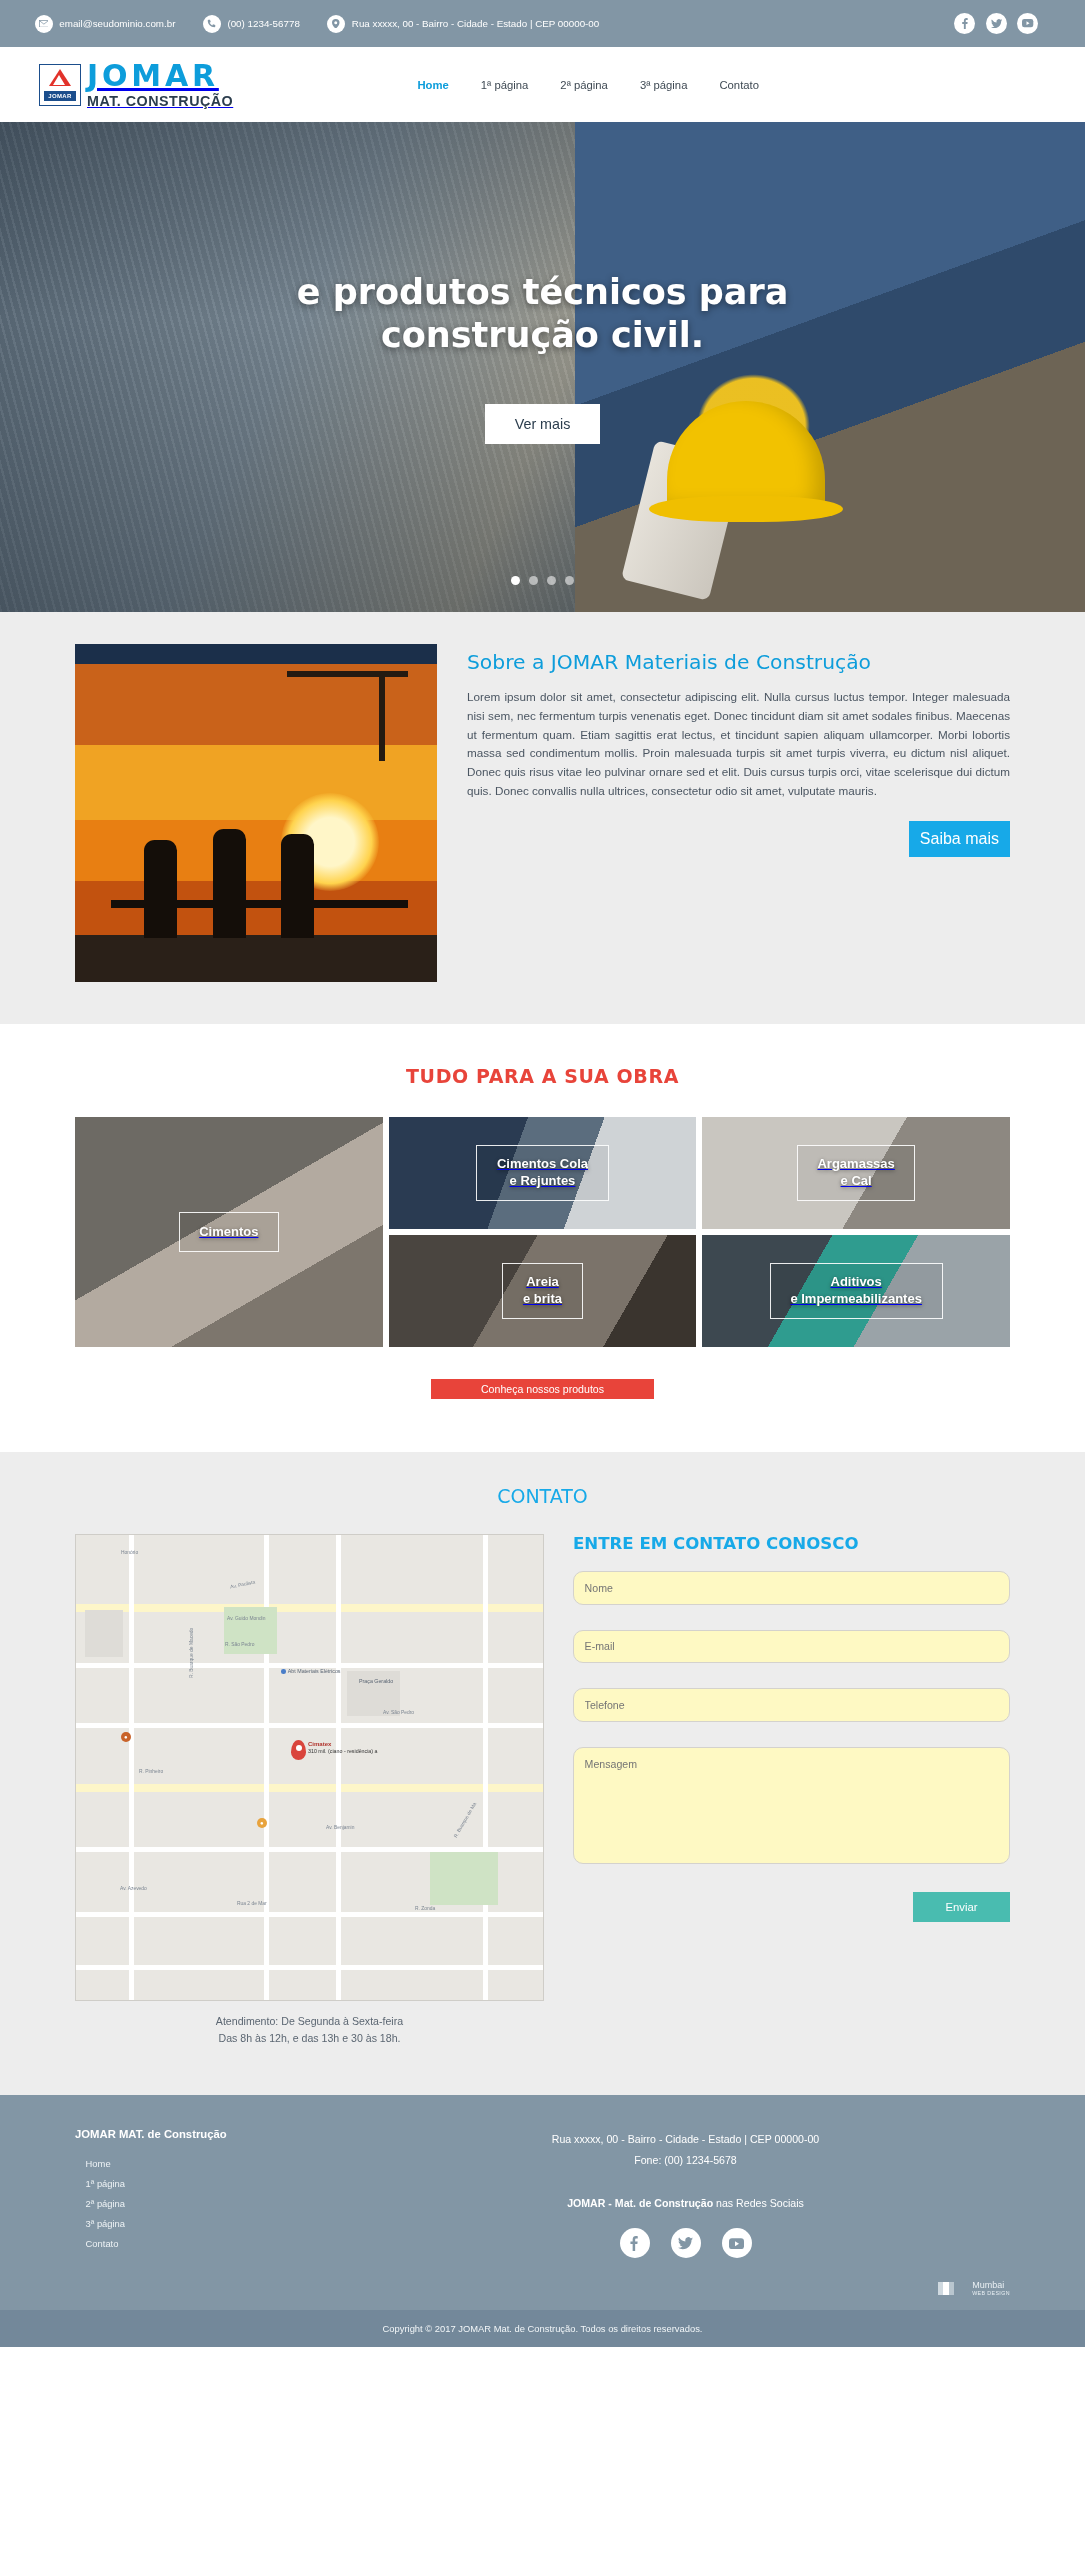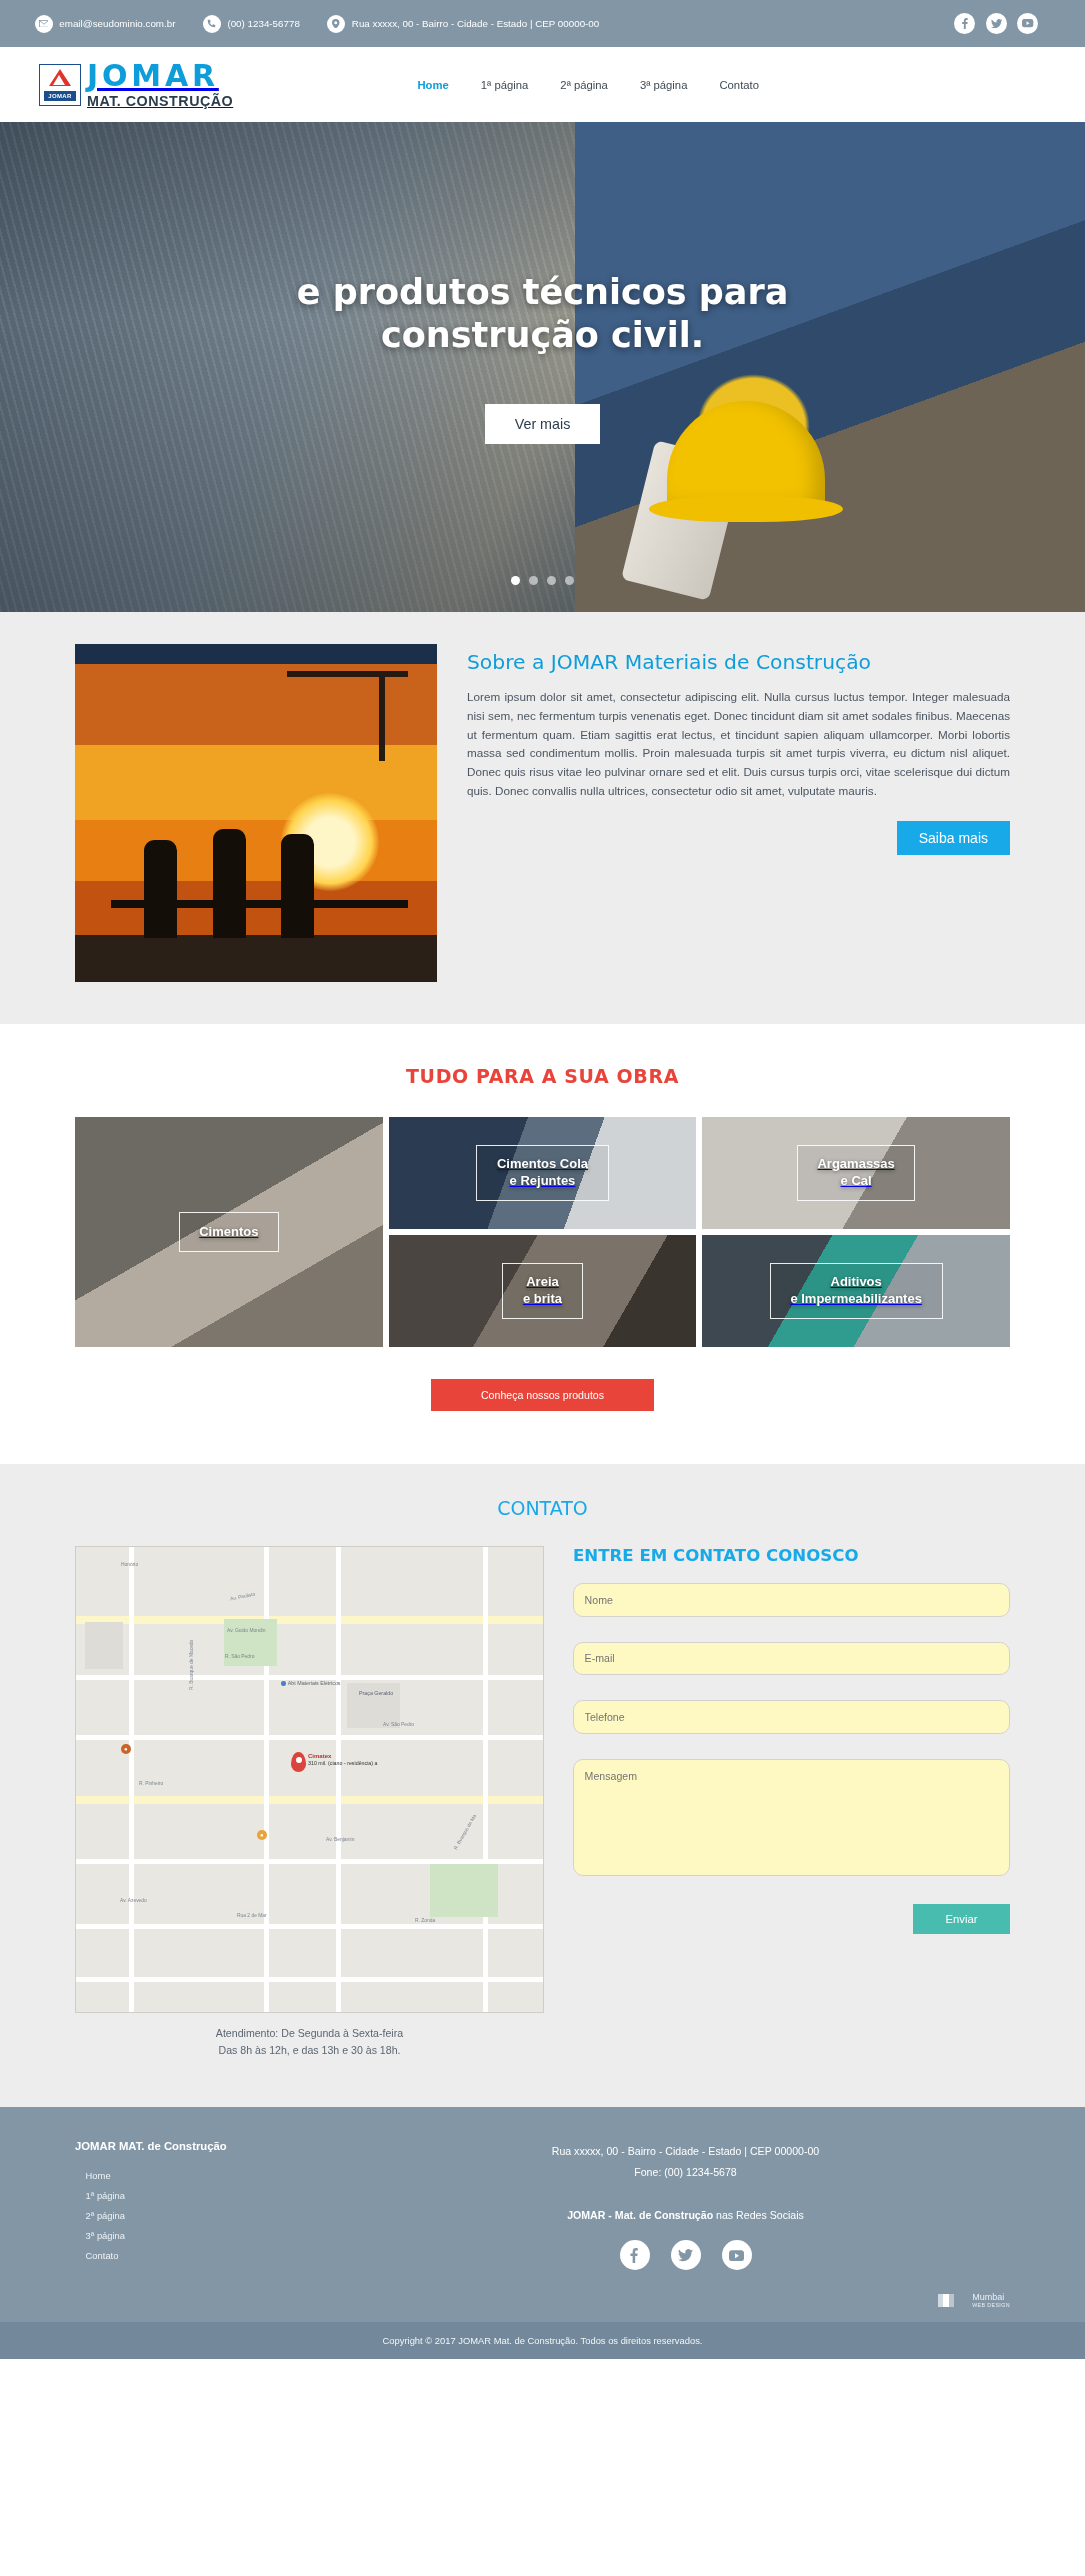--- a/index.html
+++ b/index.html
@@ -285,22 +285,22 @@
     font-size: 11.7px;
     line-height: 1.62;
     text-align: justify;
   }
   .btn-saiba {
     margin-top: 19.6px;
     float: right;
     background: #17a9e8;
     color: #fff;
     border: none;
-    padding: 9px 22px;
-    font-size: 14px;
+    padding: 9px 11px;
+    font-size: 16px;
     cursor: pointer;
     font-family: "Liberation Sans", sans-serif;
   }
 
   
   .products { background: #fff; padding: 41px 75px 53px; }
   .products h2 {
     text-align: center;
     color: #e8443a;
     font-size: 19px;
@@ -343,21 +343,21 @@
   .t-arg { background: linear-gradient(120deg,#c9c6c0 0 55%, #8d8881 55% 100%); }
   .t-areia { background: linear-gradient(120deg,#4a4540 0 40%, #7b736a 40% 75%, #3a342e 75% 100%); }
   .t-aditivos { background: linear-gradient(120deg,#3d4850 0 35%, #2f9c8f 35% 58%, #9aa3a8 58% 100%); }
   .t-cola, .t-arg { grid-row: 1; }
   .t-areia, .t-aditivos { grid-row: 2; }
   .btn-produtos-wrap { display: flex; justify-content: center; margin-top: 33px; }
   .btn-produtos {
     background: #e8443a;
     color: #fff;
     border: none;
-    padding: 10px 0;
+    padding: 4px 0;
     width: 223px;
     font-size: 10.6px;
     cursor: pointer;
     font-family: "Liberation Sans", sans-serif;
   }
 
   
   .contact { background: #ededed; padding: 33px 75px 48px; }
   .contact > h2 {
     text-align: center;

